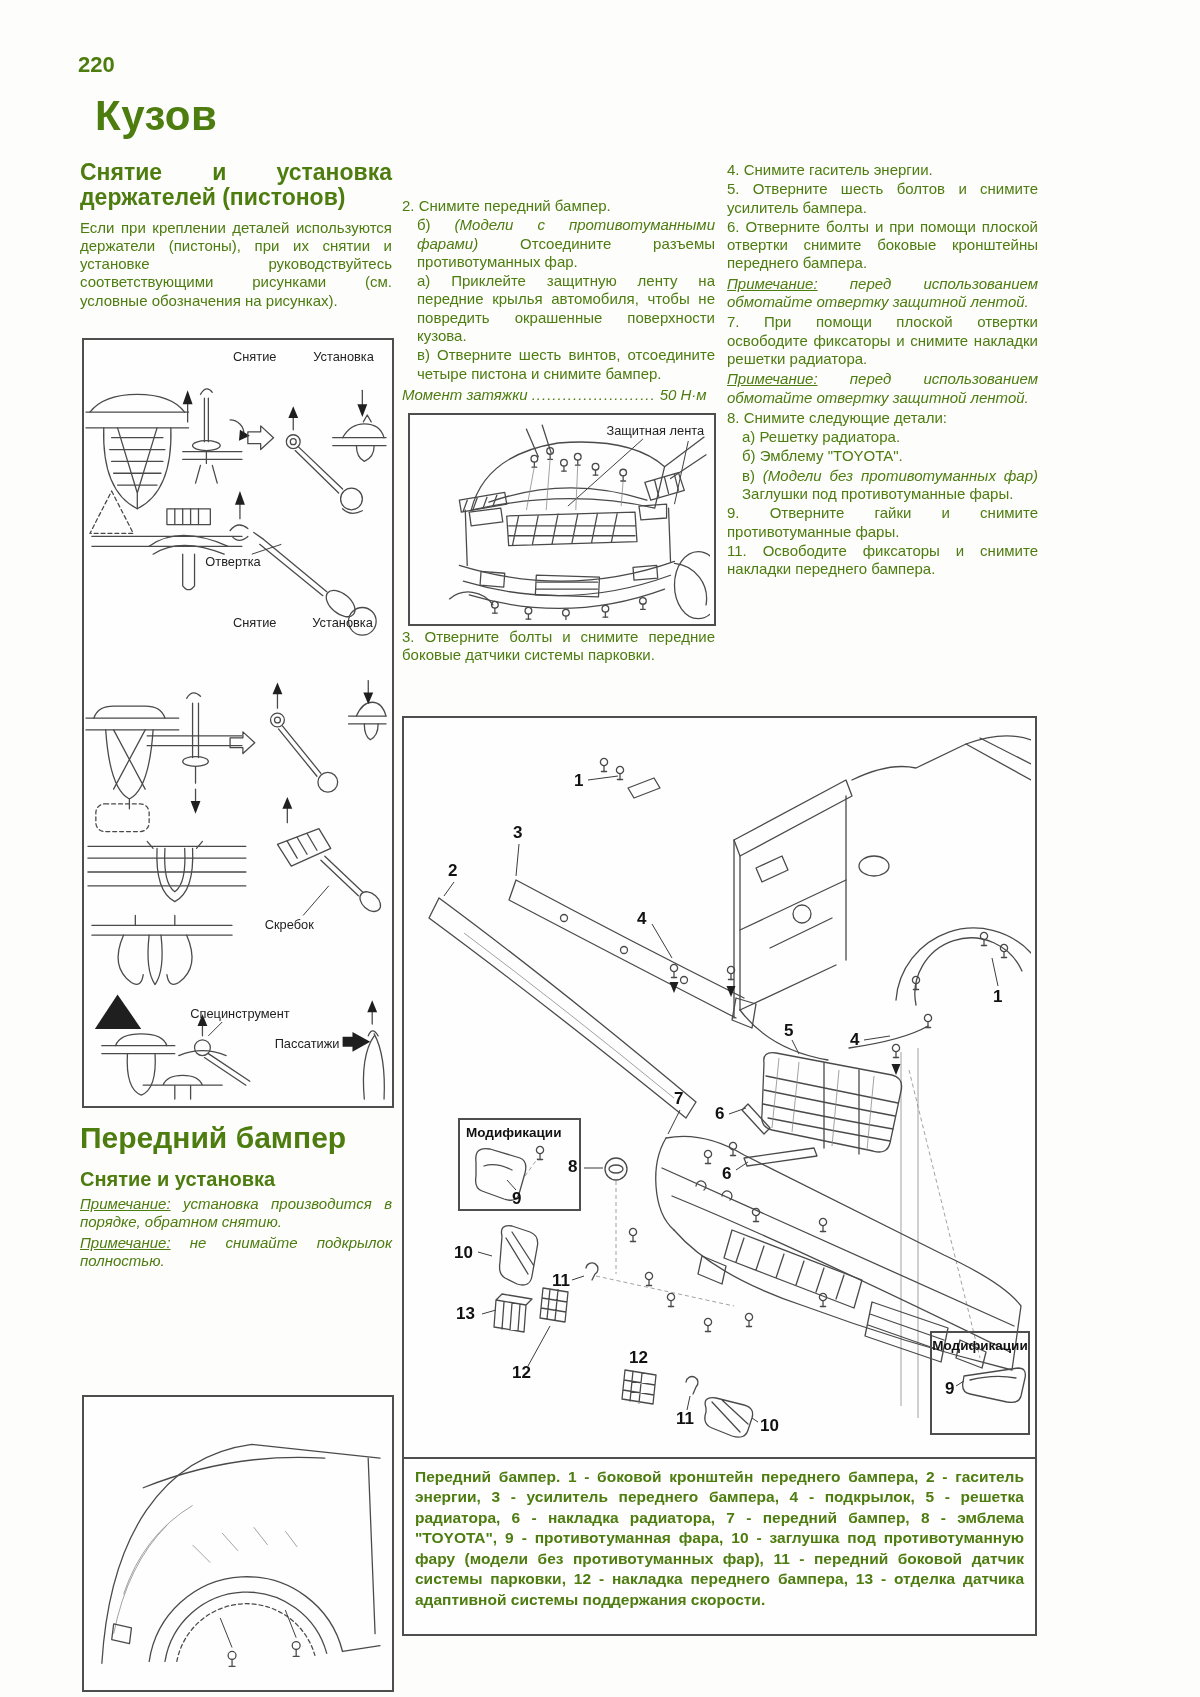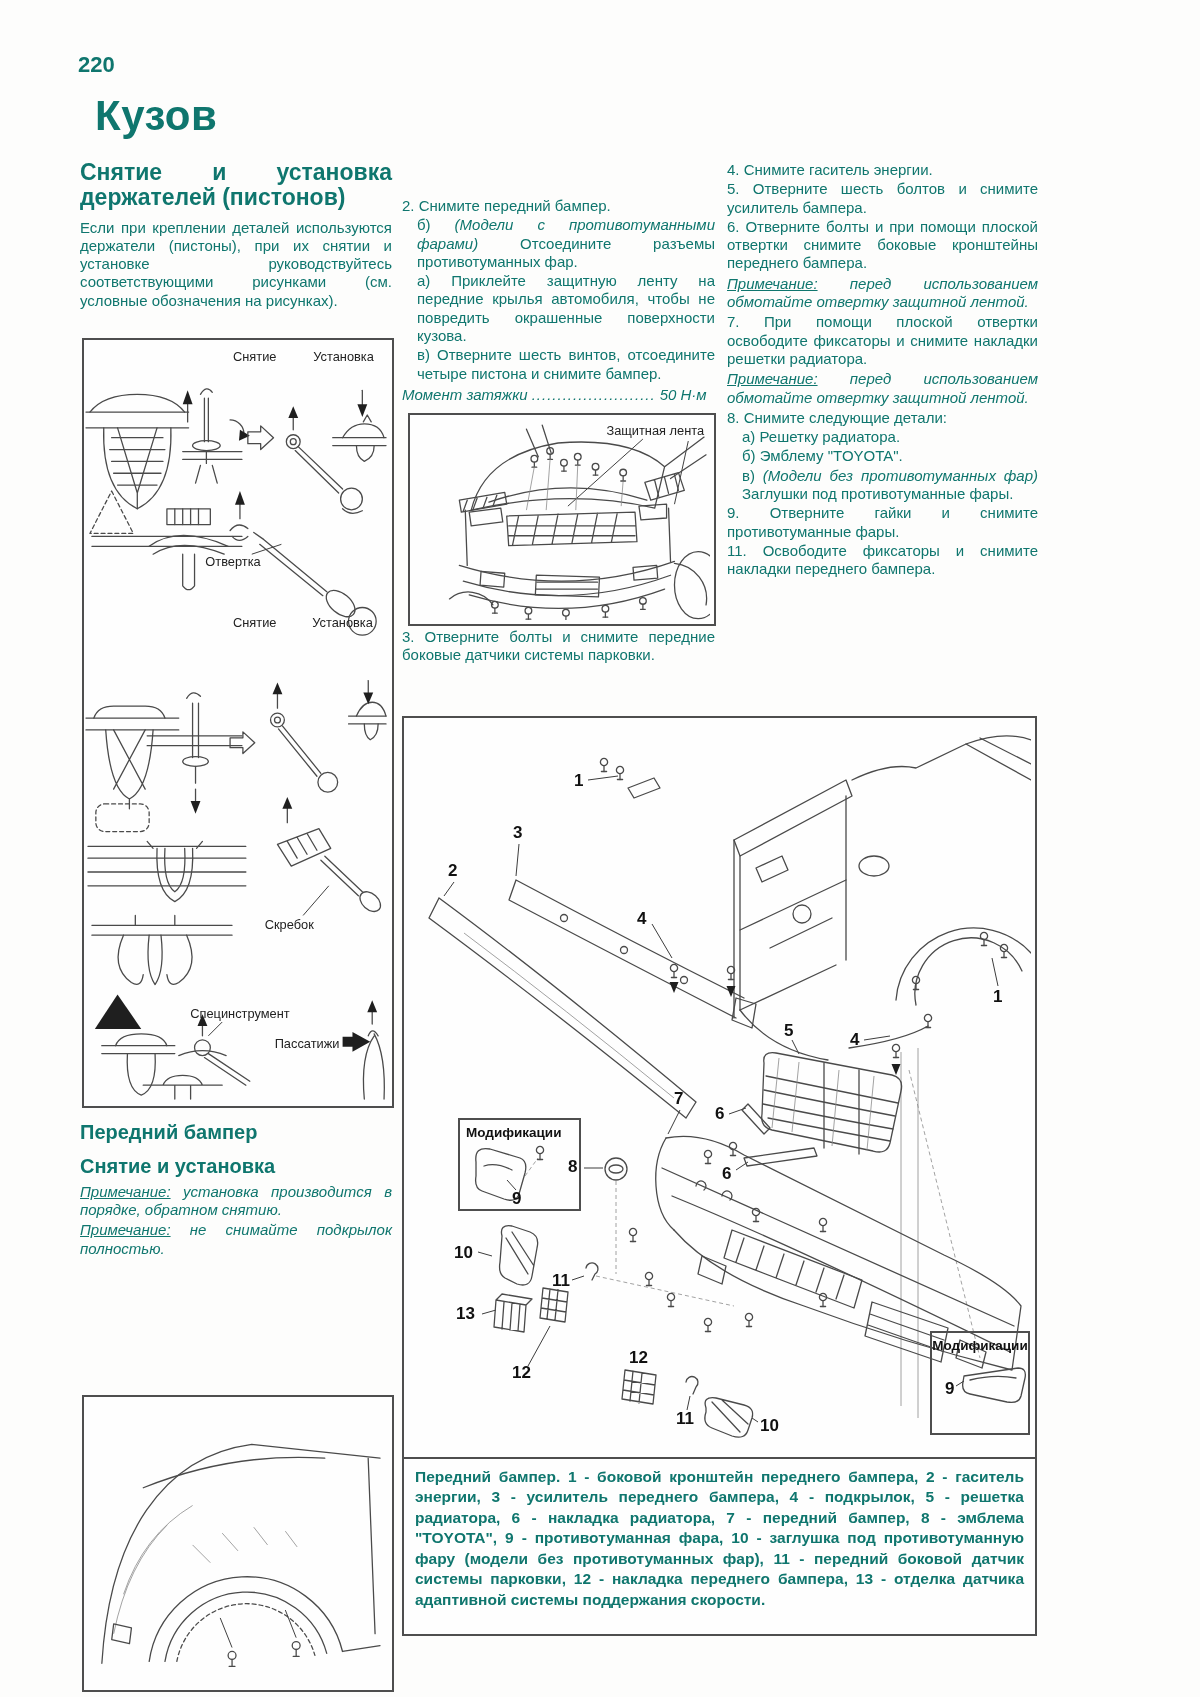--- a/index.html
+++ b/index.html
@@ -1,37 +1,37 @@
 <!DOCTYPE html>
 <html><head>
 <meta charset="utf-8">
 <style>
   html,body{margin:0;padding:0;background:#d8d8d8;}
-  #page{position:relative;width:1200px;height:1697px;background:#fdfdfc;font-family:"Liberation Sans",sans-serif;color:#0f766e;overflow:hidden;}
+  #page{position:relative;width:1200px;height:1697px;background:#fdfdfc;font-family:"Liberation Sans",sans-serif;color:#4d7c0f;overflow:hidden;}
   .abs{position:absolute;}
   #pageno{left:78px;top:52px;font-size:22px;font-weight:bold;}
   #title{left:76px;top:92px;font-size:42px;font-weight:bold;letter-spacing:.5px;margin-left:19px;}
   .col{position:absolute;text-align:justify;font-size:15px;line-height:1.22;}
   #col-left-top{left:80px;top:160px;width:312px;}
   #col-left-top h2{font-size:23px;line-height:1.1;margin:0 0 8px 0;}
   #col-mid{left:402px;top:161px;width:313px;margin-top:36px;}
   #col-right{left:727px;top:161px;width:311px;}
   p.step{margin:0 0 1px 0;}
   p.sub{margin:0 0 1px 0;padding-left:15px;}
   .it{font-style:italic;}
   .note{font-style:italic;margin:2px 0 2px 0;}
   .note .nlbl{text-decoration:underline;}
   .torque{font-style:italic;display:flex;align-items:center;margin-top:3px;}
   .torque .dots{flex:0 1 auto;overflow:hidden;white-space:nowrap;letter-spacing:1px;margin:0 4px;}
   .figbox{position:absolute;border:2px solid #4e4e4e;background:#fefefe;}
   #fig1{left:82px;top:338px;width:308px;height:766px;}
   #fig2{left:408px;top:413px;width:304px;height:209px;}
   #fig3{left:82px;top:1395px;width:308px;height:293px;}
   #fb-sect{left:80px;top:1120px;width:312px;text-align:justify;font-size:15px;line-height:1.22;}
-  #fb-sect h2{font-size:20px;margin:0 0 10px 0;}
+  #fb-sect h2{font-size:30px;margin:0 0 10px 0;}
   #fb-sect h3{font-size:20px;margin:0 0 4px 0;}
   #frame{left:402px;top:716px;width:631px;border:2px solid #4e4e4e;background:#fefefe;}
   #bigsvg{display:block;width:627px;height:739px;}
   #caption{border-top:2px solid #4e4e4e;padding:8px 11px 24px 11px;font-size:15.5px;font-weight:bold;line-height:1.32;text-align:justify;}
   
   svg .ln{stroke:#4a4a4a;stroke-width:1.3;fill:none;stroke-linecap:round;stroke-linejoin:round;}
   svg .lt{stroke:#8a8a8a;stroke-width:.8;fill:none;}
   svg .dsh{stroke-dasharray:4 3;}
   svg .blk{fill:#1f1f1f;stroke:none;}
   svg .ldr{stroke:#3d3d3d;stroke-width:1;fill:none;}

